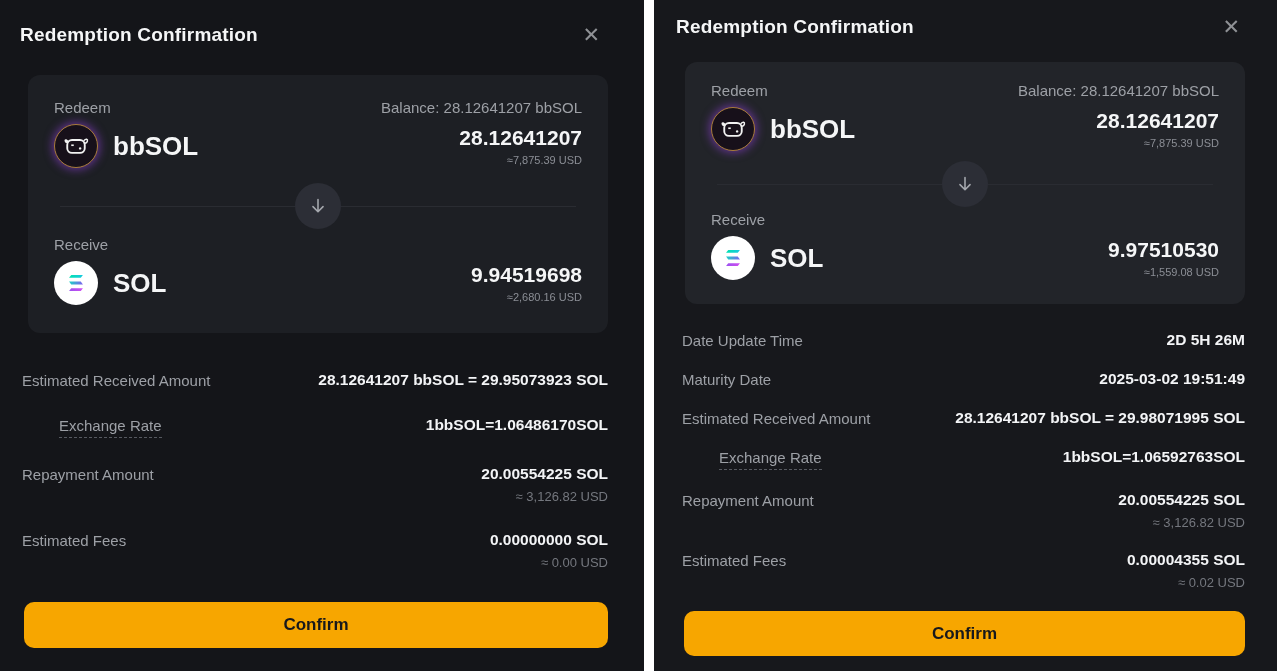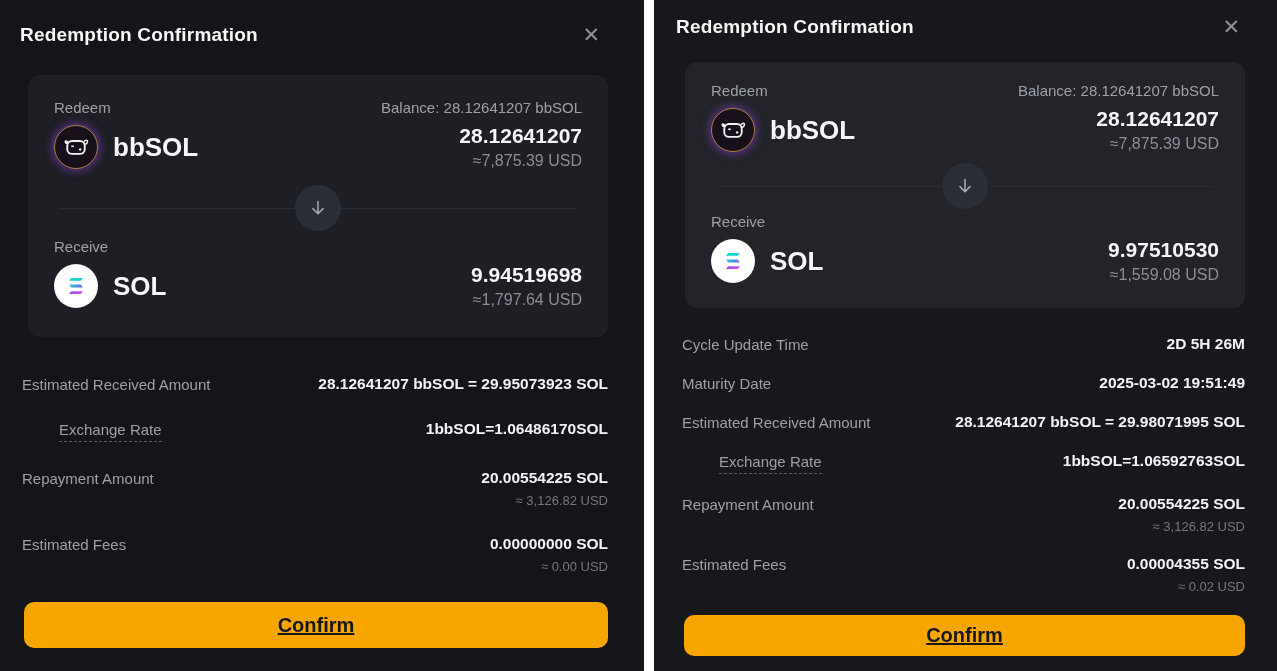--- a/index.html
+++ b/index.html
@@ -32,21 +32,21 @@
   .tok-row{display:flex;justify-content:space-between;align-items:center;margin-top:8px;}
   .tok{display:flex;align-items:center;gap:15px;}
   .tok-ic{width:44px;height:44px;border-radius:50%;display:flex;
     align-items:center;justify-content:center;flex:none;}
   .bbsol{background:#17101a;border:1.5px solid #a87c3a;box-sizing:border-box;
     box-shadow:0 0 9px 2px rgba(147,66,219,.55);}
   .sol{background:#ffffff;}
   .tok-name{font-size:26px;font-weight:700;color:#f5f6f7;}
   .amt{display:flex;flex-direction:column;align-items:flex-end;}
   .amt-v{font-size:21px;font-weight:700;color:#f5f6f7;}
-  .amt-usd{font-size:16px;color:#8b8e95;margin-top:4px;}
+  .amt-usd{font-size:11px;color:#8b8e95;margin-top:4px;}
 
   .arrow-wrap{position:relative;height:46px;display:flex;align-items:center;justify-content:center;}
   .panel-left .arrow-wrap{margin:15px 0 7px;}
   .panel-right .arrow-wrap{margin:10px 0 4px;}
   .arrow-line{position:absolute;left:6px;right:6px;top:50%;height:1px;background:#2a2c32;}
   .arrow-circle{position:relative;width:46px;height:46px;border-radius:50%;
     background:#2c2e36;display:flex;align-items:center;justify-content:center;}
 
   .rows{display:flex;flex-direction:column;}
   .panel-left .rows{margin:38px 36px 0 22px;}
@@ -55,23 +55,22 @@
   .panel-left .row{margin-bottom:27px;}
   .panel-right .row{margin-bottom:21px;}
   .rl{font-size:15px;color:#9da0a6;padding-top:1px;}
   .rl.dashed{border-bottom:1px dashed #565960;padding-bottom:3px;cursor:help;margin-left:37px;}
   .rvb{display:flex;flex-direction:column;align-items:flex-end;}
   .rv{font-size:15.5px;font-weight:700;color:#f3f4f6;text-align:right;}
   .sub{font-size:13px;color:#74777e;margin-top:6px;}
 
   .confirm{
     margin-top:auto;height:46px;border:none;border-radius:10px;cursor:pointer;
-    background:#f7a600;color:#17181c;font-size:20px;font-weight:700;
+    background:#f7a600;color:#17181c;font-size:17px;font-weight:700;
     font-family:inherit;
-    text-decoration:underline;
   }
   .panel-left .confirm{margin-left:24px;margin-right:36px;margin-bottom:23px;}
   .panel-right .confirm{margin-left:30px;margin-right:32px;margin-bottom:15px;}
 </style>
 </head>
 <body>
 
 <svg width="0" height="0" style="position:absolute">
   <defs>
     <linearGradient id="sg1" x1="0" y1="0" x2="1" y2="0">
@@ -137,21 +136,21 @@
           <svg viewBox="0 0 24 24" width="26" height="26">
             <path d="M7.6 4.6 H18.4 L16.4 7.2 H5.6 Z" fill="url(#sg1)"></path>
             <path d="M5.6 10.7 H16.4 L18.4 13.3 H7.6 Z" fill="url(#sg2)"></path>
             <path d="M7.6 16.8 H18.4 L16.4 19.4 H5.6 Z" fill="url(#sg3)"></path>
           </svg>
         </span>
         <span class="tok-name">SOL</span>
       </div>
       <div class="amt">
         <span class="amt-v">9.94519698</span>
-        <span class="amt-usd">≈1,797.64 USD</span>
+        <span class="amt-usd">≈2,680.16 USD</span>
       </div>
     </div>
   </div>
 
   <div class="rows">
     <div class="row">
       <span class="rl">Estimated Received Amount</span>
       <span class="rv">28.12641207 bbSOL = 29.95073923 SOL</span>
     </div>
     <div class="row">
@@ -232,21 +231,21 @@
       </div>
       <div class="amt">
         <span class="amt-v">9.97510530</span>
         <span class="amt-usd">≈1,559.08 USD</span>
       </div>
     </div>
   </div>
 
   <div class="rows">
     <div class="row">
-      <span class="rl">Cycle Update Time</span>
+      <span class="rl">Date Update Time</span>
       <span class="rv">2D 5H 26M</span>
     </div>
     <div class="row">
       <span class="rl">Maturity Date</span>
       <span class="rv">2025-03-02 19:51:49</span>
     </div>
     <div class="row">
       <span class="rl">Estimated Received Amount</span>
       <span class="rv">28.12641207 bbSOL = 29.98071995 SOL</span>
     </div>

